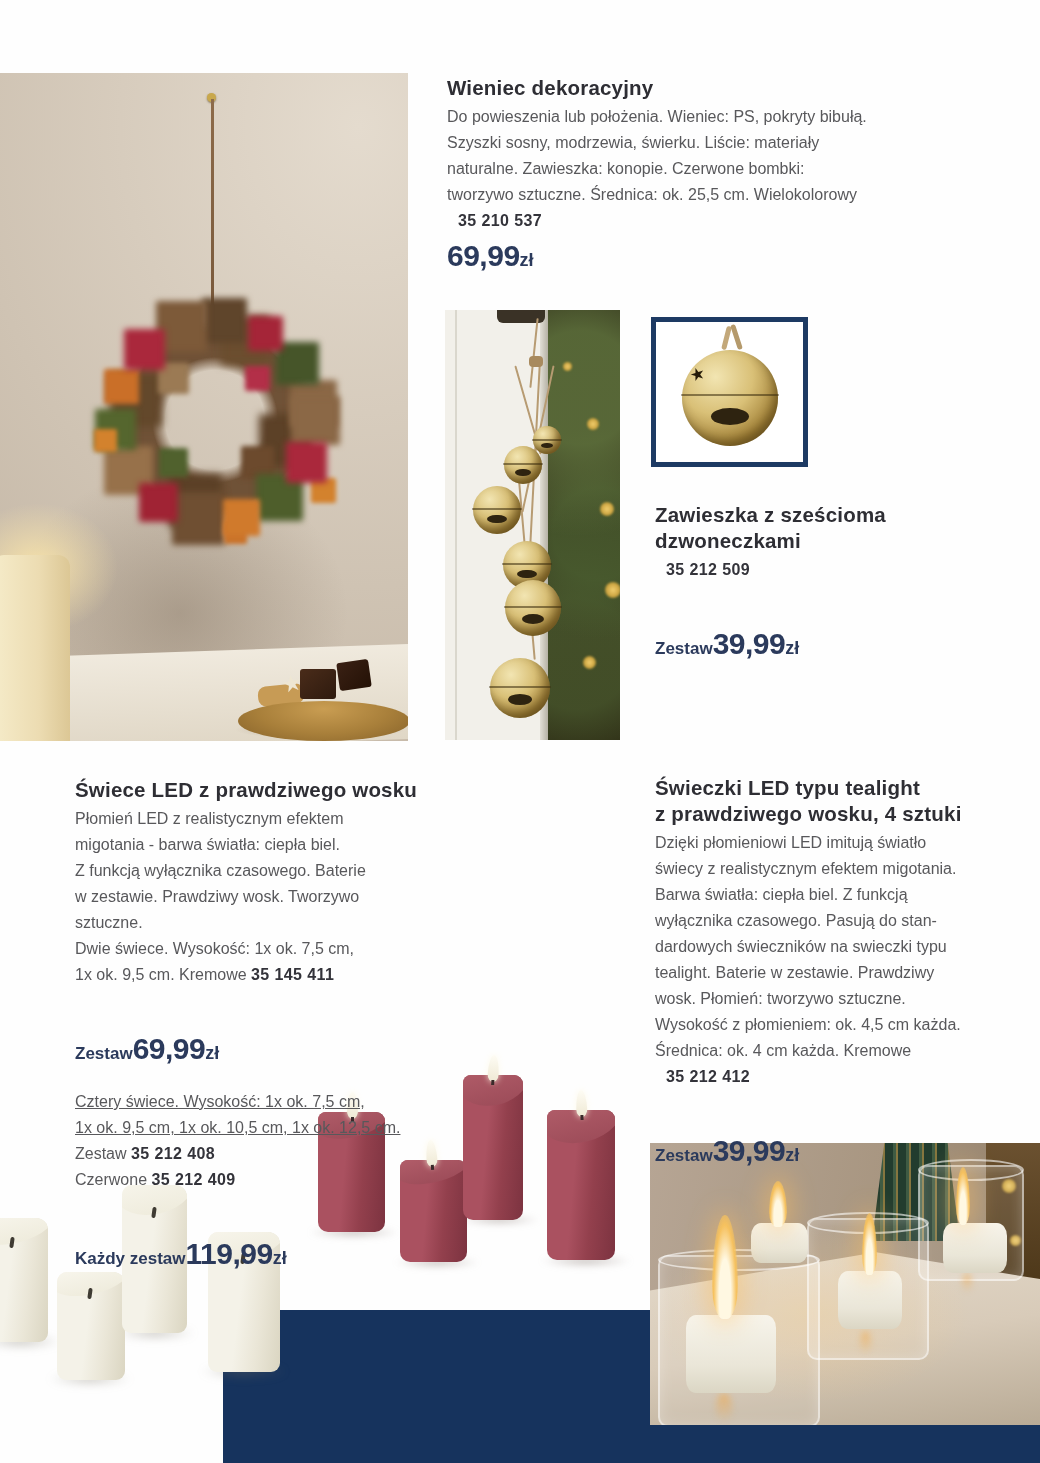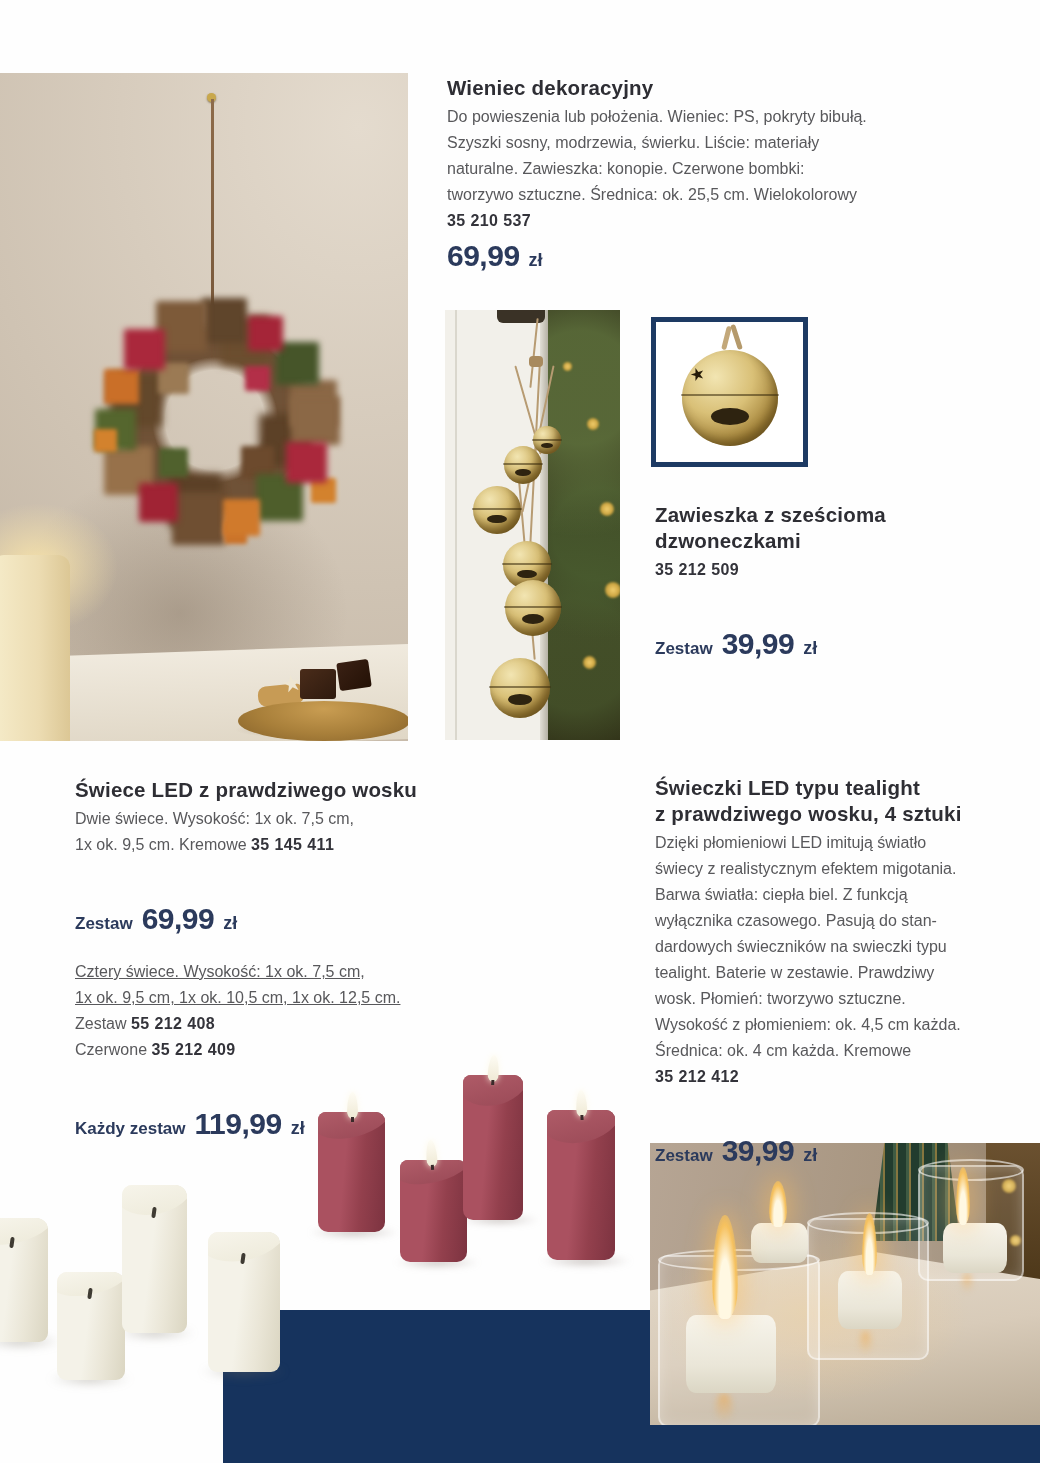--- a/index.html
+++ b/index.html
@@ -134,22 +134,22 @@
     background:linear-gradient(rgba(242,166,66,.55), rgba(242,166,66,0));}
 
   
   #navy-block{position:absolute;left:223px;top:1310px;width:817px;height:153px;background:#16335d;z-index:1;}
 
   
   .t-block{position:absolute;z-index:3;color:#58585b;font-size:16px;line-height:26px;}
   .t-title{font-weight:bold;color:#2e2e34;font-size:20.5px;line-height:26px;margin-bottom:3px;white-space:pre-line;letter-spacing:.2px;}
   .t-desc{white-space:pre-line;}
   .t-sku{font-weight:bold;color:#33333a;letter-spacing:.4px;}
-  .sku-line{font-weight:bold;color:#33333a;letter-spacing:.4px;}
-  .price-row{margin-top:9px;color:#2b3a5c;display:flex;align-items:baseline;gap:9px;}
+  .sku-line{font-weight:bold;color:#33333a;letter-spacing:.4px;margin-left:11px;}
+  .price-row{margin-top:9px;color:#2b3a5c;display:flex;align-items:baseline;}
   .price-label{font-weight:bold;font-size:17px;margin-top:44px;}
   .price-amount{font-weight:bold;font-size:30px;letter-spacing:-.5px;}
   .price-cur{font-weight:bold;font-size:18px;}
   .gap22{margin-top:22px;text-decoration:underline;}
 </style>
 </head>
 <body>
 
 <div class="page">
 
@@ -270,30 +270,35 @@
     <div class="sku-line">35 212 509</div>
     <div class="price-row">
       <span class="price-label">Zestaw</span>
       <span class="price-amount">39,99</span>
       <span class="price-cur">zł</span>
     </div>
   </div>
 
   <div class="t-block" style="left:75px;top:777px;width:395px;">
     <div class="t-title">Świece LED z prawdziwego wosku</div>
+    <div class="t-desc">Płomień LED z realistycznym efektem
+migotania - barwa światła: ciepła biel.
+Z funkcją wyłącznika czasowego. Baterie
+w zestawie. Prawdziwy wosk. Tworzywo
+sztuczne.</div>
     <div><span class="t-desc">Dwie świece. Wysokość: 1x ok. 7,5 cm,
 1x ok. 9,5 cm. Kremowe </span><span class="t-sku">35 145 411</span></div>
     <div class="price-row">
       <span class="price-label">Zestaw</span>
       <span class="price-amount">69,99</span>
       <span class="price-cur">zł</span>
     </div>
     <div class="t-desc gap22">Cztery świece. Wysokość: 1x ok. 7,5 cm,
 1x ok. 9,5 cm, 1x ok. 10,5 cm, 1x ok. 12,5 cm.</div>
-    <div><span>Zestaw </span><span class="t-sku">55 212 408</span></div>
+    <div><span>Zestaw </span><span class="t-sku">35 212 408</span></div>
     <div><span>Czerwone </span><span class="t-sku">35 212 409</span></div>
     <div class="price-row">
       <span class="price-label">Każdy zestaw</span>
       <span class="price-amount">119,99</span>
       <span class="price-cur">zł</span>
     </div>
   </div>
 
   <div class="t-block" style="left:655px;top:775px;width:390px;">
     <div class="t-title">Świeczki LED typu tealight

